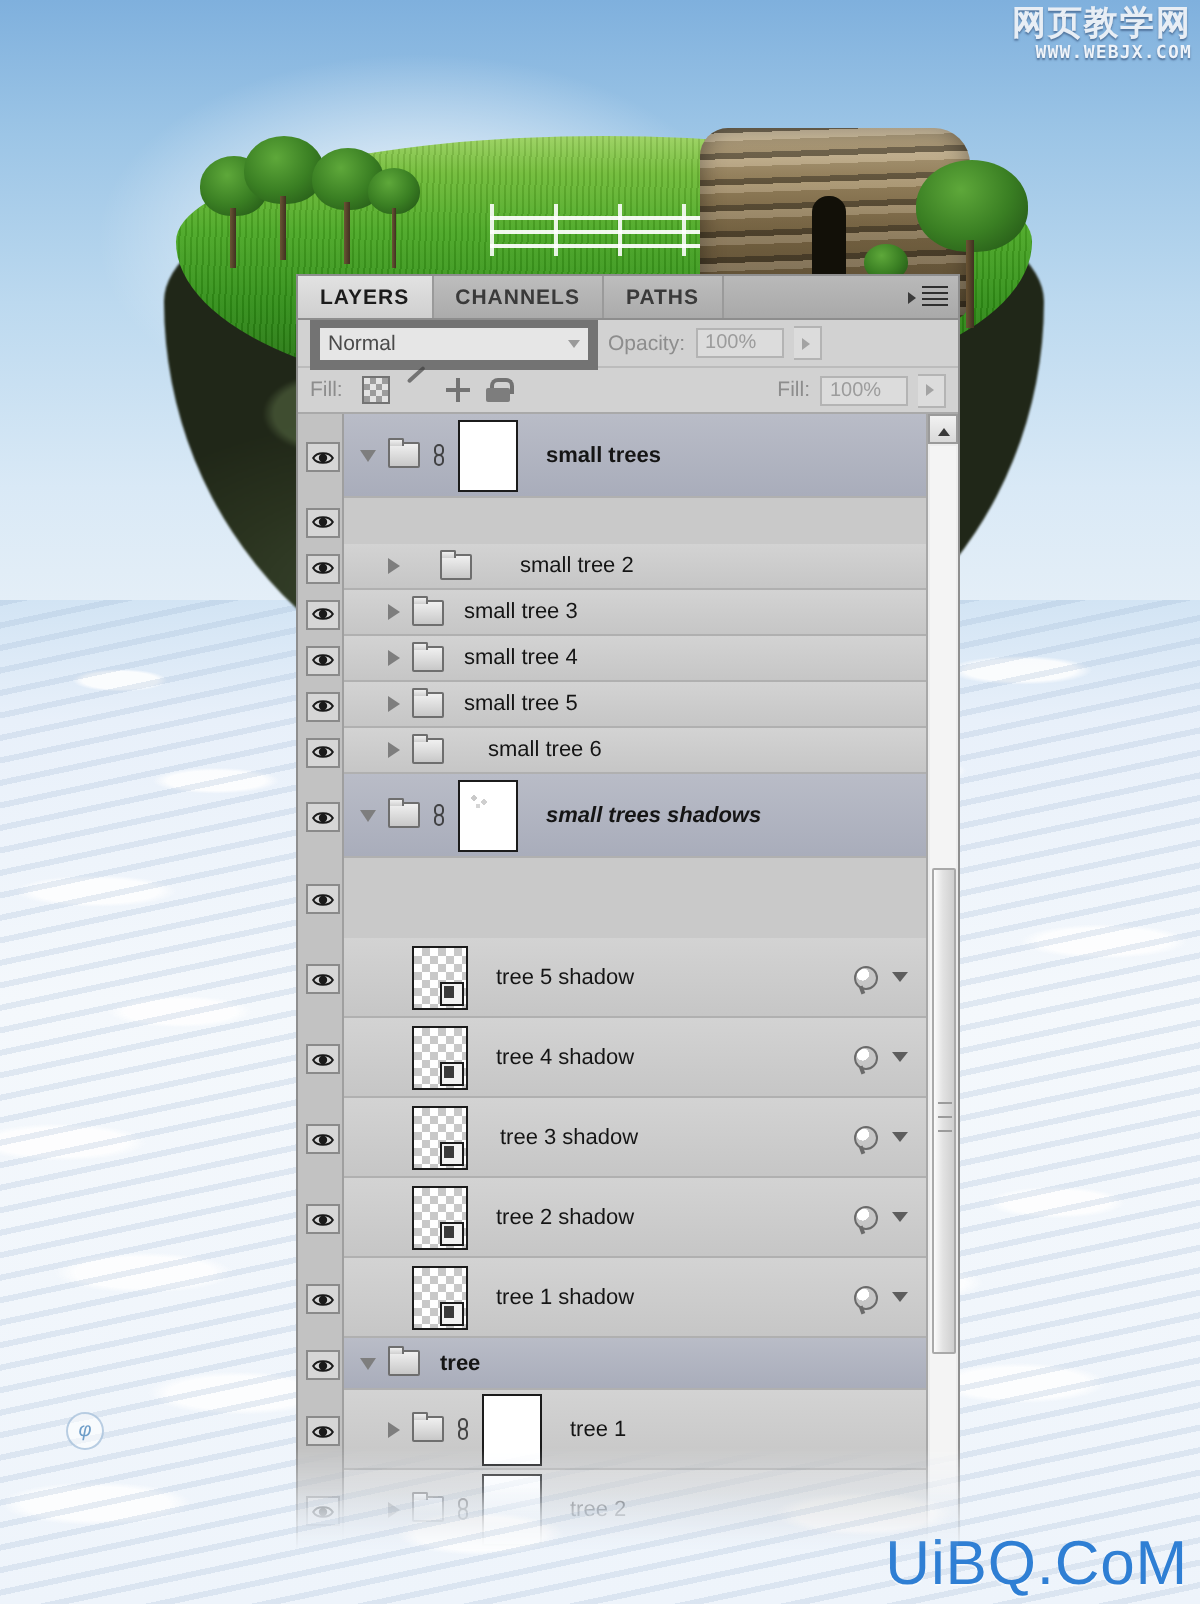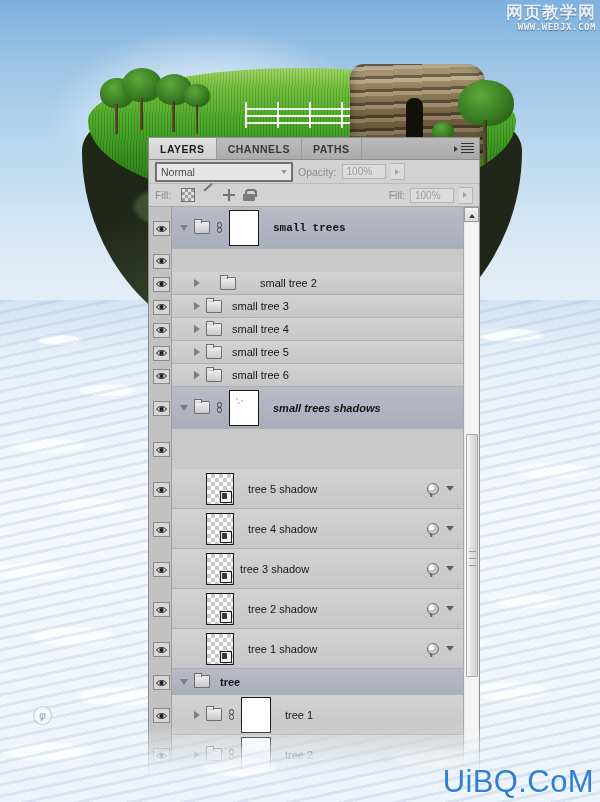--- a/index.html
+++ b/index.html
@@ -184,21 +184,21 @@
     border-left:4px solid #3b3b3b;border-top:3px solid transparent;border-bottom:3px solid transparent;
   }
   .panel-menu .ln{position:absolute;right:0;width:13px;height:1px;background:#2f2f2f;}
 
   .blendrow{
     height:23px;display:flex;align-items:center;padding:0 6px;gap:5px;
     background:#d2d2d2;border-bottom:1px solid #bcbcbc;
   }
   .blend-select{
     flex:0 0 128px;height:16px;display:flex;align-items:center;justify-content:space-between;
-    background:#e6e6e6;border:2px solid #737373;padding:0 2px 0 4px;
+    background:#e6e6e6;border:5px solid #737373;padding:0 2px 0 4px;
     font-size:10.5px;color:#4a4a4a;cursor:pointer;
   }
   .caret-down{width:0;height:0;border-left:3.5px solid transparent;border-right:3.5px solid transparent;border-top:4px solid #9a9a9a;margin-right:2px;}
   .dimlabel{font-size:10.5px;color:#8d8d8d;}
   .numbox{
     width:44px;height:15px;display:flex;align-items:center;
     background:#dcdcdc;border:1px solid #b4b4b4;
     font-size:10px;color:#9c9c9c;padding-left:4px;box-sizing:border-box;
   }
   .spin{width:13px;height:15px;border:1px solid #b4b4b4;border-left:none;background:#dcdcdc;position:relative;cursor:pointer;}
@@ -533,21 +533,21 @@
               <circle cx="5.5" cy="4" r="2.1" fill="#1a1a1a"></circle>
             </svg>
           </div>
         </div>
       <div class="rows" id="rows" style="height: 568px;">
           <div class="row group" style="top: 0px; height: 42px; padding-left: 8px; gap: 6px;">
             <span class="tri-down"></span>
             <span class="folder"></span>
             <span class="link"></span>
             <span class="thumb-mask"></span>
-            <span class="rowname bold" style="margin-left: 8px; font-family: Liberation Mono, monospace;">small trees</span>
+            <span class="rowname bold" style="margin-left: 8px;">small trees</span>
           </div>
           <div class="row" style="top: 65px; height: 23px; padding-left: 22px; gap: 20px;">
             <span class="tri-right"></span>
             <span class="folder"></span>
             <span class="rowname" style="margin-left: 4px;">small tree 2</span>
           </div>
           <div class="row" style="top: 88px; height: 23px; padding-left: 22px; gap: 6px;">
             <span class="tri-right"></span>
             <span class="folder"></span>
             <span class="rowname" style="margin-left: 4px;">small tree 3</span>
@@ -558,21 +558,21 @@
             <span class="rowname" style="margin-left: 4px;">small tree 4</span>
           </div>
           <div class="row" style="top: 134px; height: 23px; padding-left: 22px; gap: 6px;">
             <span class="tri-right"></span>
             <span class="folder"></span>
             <span class="rowname" style="margin-left: 4px;">small tree 5</span>
           </div>
           <div class="row" style="top: 157px; height: 23px; padding-left: 22px; gap: 6px;">
             <span class="tri-right"></span>
             <span class="folder"></span>
-            <span class="rowname" style="margin-left: 4px;">small tree 6</span>
+            <span class="rowname" style="margin-left: 16px;">small tree 6</span>
           </div>
           <div class="row group" style="top: 180px; height: 42px; padding-left: 8px; gap: 6px;">
             <span class="tri-down"></span>
             <span class="folder"></span>
             <span class="link"></span>
             <span class="thumb-mask dots"></span>
             <span class="rowname bold" style="margin-left: 8px; font-style: italic;">small trees shadows</span>
           </div>
           <div class="row" style="top: 262px; height: 40px; padding-left: 22px; gap: 6px;">
             <span style="width: 6px; flex: 0 0 auto;"></span>
@@ -594,21 +594,21 @@
             <span class="fx-grp">
               <span class="fx-icon"></span>
               <span class="fx-caret"></span>
             </span>
           </div>
           <div class="row" style="top: 342px; height: 40px; padding-left: 22px; gap: 6px;">
             <span style="width: 6px; flex: 0 0 auto;"></span>
             <span class="thumb-trans">
               <span class="so-badge"></span>
             </span>
-            <span class="rowname" style="margin-left: 0;">tree 3 shadow</span>
+            <span class="rowname" style="margin-left: 10px;">tree 3 shadow</span>
             <span class="fx-grp">
               <span class="fx-icon"></span>
               <span class="fx-caret"></span>
             </span>
           </div>
           <div class="row" style="top: 382px; height: 40px; padding-left: 22px; gap: 6px;">
             <span style="width: 6px; flex: 0 0 auto;"></span>
             <span class="thumb-trans">
               <span class="so-badge"></span>
             </span>

